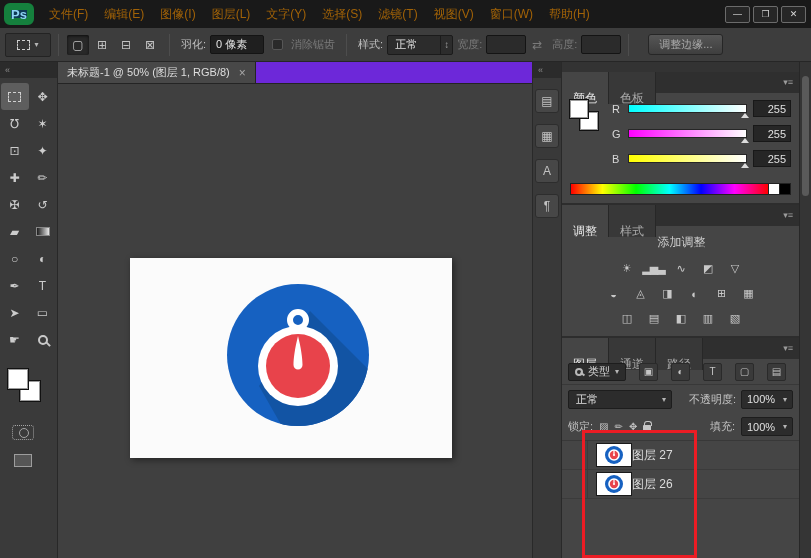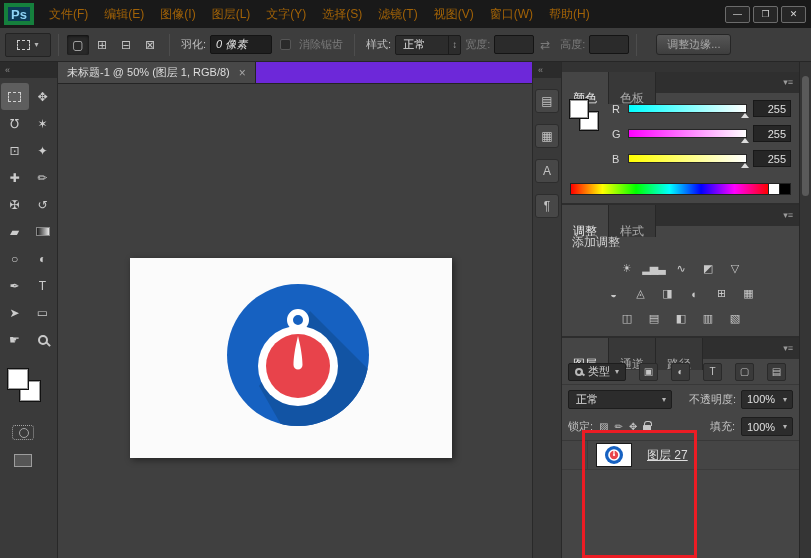--- a/index.html
+++ b/index.html
@@ -5,38 +5,38 @@
   * { box-sizing: border-box; margin: 0; padding: 0; }
   html, body { width: 811px; height: 558px; }
   body {
     position: relative; overflow: hidden; background: #3f3f3f;
     font-family: "Liberation Sans", "DejaVu Sans", sans-serif;
     color: #c8c8c8; cursor: default;
   }
 
   
   .titlebar { position: absolute; left:0; top:0; width:811px; height:28px; background:#191919; display:flex; align-items:center; z-index:10; }
-  .ps-logo { width:30px; height:22px; margin:0 7px 0 4px; background:#0d3a56; color:#8fd3f4; font-weight:bold; font-size:13px; display:flex; align-items:center; justify-content:center; border:4px solid #15803d; border-radius:0; }
+  .ps-logo { width:30px; height:22px; margin:0 7px 0 4px; background:#0d3a56; color:#8fd3f4; font-weight:bold; font-size:13px; display:flex; align-items:center; justify-content:center; border:7px solid #15803d; border-radius:6px; }
   .menubar { display:flex; height:100%; align-items:center; }
   .menu-item { padding:0 8px; font-size:12px; color:#a16207; line-height:28px; }
   .win-controls { margin-left:auto; display:flex; gap:3px; margin-right:5px; }
   .win-btn { width:25px; height:17px; background:#262626; border:1px solid #6b6b6b; color:#d8d8d8; font-size:9px; line-height:14px; text-align:center; border-radius:2px; }
 
   
   .optionsbar { position:absolute; left:0; top:28px; width:811px; height:34px; background:#3d3d3d; border-bottom:1px solid #262626; display:flex; align-items:center; font-size:11px; color:#c0c0c0; }
   .tool-preset { width:46px; height:24px; margin-left:5px; background:#343434; border:1px solid #232323; border-radius:2px; display:flex; align-items:center; justify-content:center; gap:4px; }
   .dash-box { width:13px; height:10px; border:1px dashed #d0d0d0; display:inline-block; }
   .caret { font-size:8px; color:#b5b5b5; }
   .vsep { width:1px; height:22px; background:#2c2c2c; border-right:1px solid #4d4d4d; margin:0 7px; }
   .selmode { width:22px; height:20px; display:flex; align-items:center; justify-content:center; color:#c2c2c2; font-size:12px; border-radius:2px; margin:0 1px; }
   .selmode.active { background:#282828; box-shadow:inset 0 1px 3px rgba(0,0,0,.7); }
   .opt-label { margin:0 4px; white-space:nowrap; }
   .dim { color:#7a7a7a !important; }
   .opt-input { height:19px; background:#1f1f1f; border:1px solid #141414; border-radius:2px; color:#e3e3e3; display:flex; align-items:center; padding:0 5px; white-space:nowrap; }
-  .feather-input { width:62px;font-style:italic; }
+  .feather-input { width:54px; }
   .small-input { width:40px; background:#2b2b2b; }
   .checkbox { width:11px; height:11px; background:#2a2a2a; border:1px solid #565656; border-radius:2px; margin:0 4px 0 8px; }
   .dropdown { height:20px; background:#2c2c2c; border:1px solid #1b1b1b; border-radius:2px; display:flex; align-items:center; padding:0 0 0 7px; }
   .style-dd { width:66px; justify-content:space-between; color:#e0e0e0; }
   .spinner { font-size:10px; color:#9a9a9a; border-left:1px solid #1b1b1b; padding:0 3px; height:100%; display:flex; align-items:center; margin-left:6px; }
   .link-ico { margin:0 6px; font-size:12px; }
   .refine-btn { height:21px; padding:0 10px; background:linear-gradient(#565656,#3e3e3e); border:1px solid #262626; border-radius:3px; color:#a9a9a9; font-size:11px; display:flex; align-items:center; margin-left:12px; white-space:nowrap; }
 
   
   .tools-panel { position:absolute; left:0; top:62px; width:58px; height:496px; background:#3a3a3a; border-right:1px solid #282828; }
@@ -86,41 +86,41 @@
   .grad-g { background:linear-gradient(90deg,#ff00ff,#ffffff); }
   .grad-b { background:linear-gradient(90deg,#ffff00,#ffffff); }
   .cp-thumb { position:absolute; right:-3px; top:8px; width:0; height:0; border-left:4px solid transparent; border-right:4px solid transparent; border-bottom:5px solid #dcdcdc; }
   .cp-value { width:38px; height:17px; background:#262626; border:1px solid #181818; color:#e0e0e0; font-size:11px; text-align:right; padding:2px 4px 0 0; }
   .spectrum-row { position:absolute; left:8px; right:8px; bottom:8px; height:12px; display:flex; border:1px solid #222; }
   .spectrum { flex:1; background:linear-gradient(90deg,#ff0000 0%,#ffff00 16%,#00ff00 33%,#00ffff 50%,#0000ff 66%,#ff00ff 83%,#ff0000 100%); }
   .spec-white { width:11px; background:#ffffff; border-left:1px solid #222; }
   .spec-black { width:11px; background:#000000; border-left:1px solid #222; }
 
   .adj-content { height:110px; padding:6px 8px 0 8px; }
-  .adj-title { font-size:12px; color:#d0d0d0; margin:2px 0 9px 2px; }
+  .adj-title { font-size:12px; color:#d0d0d0; margin:2px 0 9px 2px;text-align:center; }
   .adj-row { display:flex; justify-content:center; gap:4px; margin-bottom:8px; }
   .adj-btn { width:23px; height:17px; display:flex; align-items:center; justify-content:center; color:#c8c8c8; font-size:11px; letter-spacing:-1px; }
 
   .l-filter-row { height:26px; display:flex; align-items:center; padding:0 6px; gap:13px; border-bottom:1px solid #383838; }
   .search-dd { height:18px; background:#2c2c2c; border:1px solid #1d1d1d; border-radius:2px; display:flex; align-items:center; padding:0 6px; gap:5px; font-size:11px; color:#d5d5d5; }
   .mag { width:8px; height:8px; border:2px solid #b9b9b9; border-radius:50%; position:relative; display:inline-block; }
   .mag::after { content:""; position:absolute; width:5px; height:2px; background:#b9b9b9; right:-4px; bottom:-1px; transform:rotate(40deg); }
   .f-btn { width:19px; height:18px; background:#3a3a3a; border:1px solid #2a2a2a; border-radius:2px; color:#c5c5c5; font-size:10px; display:flex; align-items:center; justify-content:center; }
   .l-blend-row { height:28px; display:flex; align-items:center; padding:0 6px; gap:5px; font-size:11px; color:#c3c3c3; }
   .blend-dd { width:104px; height:19px; background:#2c2c2c; border:1px solid #1d1d1d; border-radius:2px; display:flex; align-items:center; justify-content:space-between; padding:0 5px 0 7px; color:#e0e0e0; flex:none; }
   .val-dd { width:52px; height:19px; background:#2c2c2c; border:1px solid #1d1d1d; border-radius:2px; display:flex; align-items:center; justify-content:space-between; padding:0 5px; color:#e0e0e0; flex:none; }
   .push-right { margin-left:auto; }
   .l-lock-row { height:28px; display:flex; align-items:center; padding:0 6px; gap:6px; font-size:11px; color:#c3c3c3; border-bottom:1px solid #383838; }
   .lock-ico { font-size:10px; color:#c3c3c3; }
   .padlock { width:8px; height:7px; background:#c6c6c6; border-radius:1px; position:relative; display:inline-block; margin-top:4px; }
   .padlock::before { content:""; position:absolute; top:-4px; left:1px; width:6px; height:4px; border:1.5px solid #c6c6c6; border-bottom:none; border-radius:3px 3px 0 0; }
   .layer-row { height:29px; display:flex; align-items:center; border-bottom:1px solid #3b3b3b; }
   .eye-cell { width:26px; height:100%; border-right:1px solid #3b3b3b; }
   .thumb { width:36px; height:24px; background:#ffffff; border:1px solid #1a1a1a; margin-left:8px; display:flex; align-items:center; justify-content:center; flex:none; }
-  .layer-name { margin-left:15px; font-size:12px; color:#dcdcdc;text-decoration:underline; }
+  .layer-name { margin-left:0; font-size:12px; color:#dcdcdc; }
 
   .scroll-strip { position:absolute; left:799px; top:62px; width:12px; height:496px; background:#353535; border-left:1px solid #272727; }
   .scroll-thumb { position:absolute; left:2px; top:14px; width:7px; height:120px; background:#5a5a5a; border-radius:4px; }
 
   .red-annotation { position:absolute; left:582px; top:430px; width:115px; height:128px; border:3px solid #ec1c24; z-index:40; }
 </style>
 </head>
 <body>
 
 <div class="titlebar">
@@ -371,20 +371,33 @@
         <svg width="30" height="20" viewBox="0 0 30 20">
             <circle cx="15" cy="10" r="9" fill="#1661c1"></circle>
             <circle cx="15" cy="10" r="5.8" fill="#ffffff"></circle>
             <circle cx="15" cy="10" r="4.2" fill="#e8434b"></circle>
             <rect x="14.4" y="5" width="1.2" height="4.5" fill="#ffffff"></rect>
             <circle cx="15" cy="10" r="1.1" fill="#ffffff"></circle>
           </svg>
       </div>
       <span class="layer-name">图层 27</span>
     </div>
+    <div class="layer-row">
+      <div class="eye-cell"></div>
+      <div class="thumb">
+        <svg width="30" height="20" viewBox="0 0 30 20">
+            <circle cx="15" cy="10" r="9" fill="#1661c1"></circle>
+            <circle cx="15" cy="10" r="5.8" fill="#ffffff"></circle>
+            <circle cx="15" cy="10" r="4.2" fill="#e8434b"></circle>
+            <rect x="14.4" y="5" width="1.2" height="4.5" fill="#ffffff"></rect>
+            <circle cx="15" cy="10" r="1.1" fill="#ffffff"></circle>
+          </svg>
+      </div>
+      <span class="layer-name">图层 26</span>
+    </div>
   </div>
 </div>
 
 <div class="scroll-strip">
   <div class="scroll-thumb"></div>
 </div>
 
 <div class="red-annotation"></div>
 
 </body></html>

